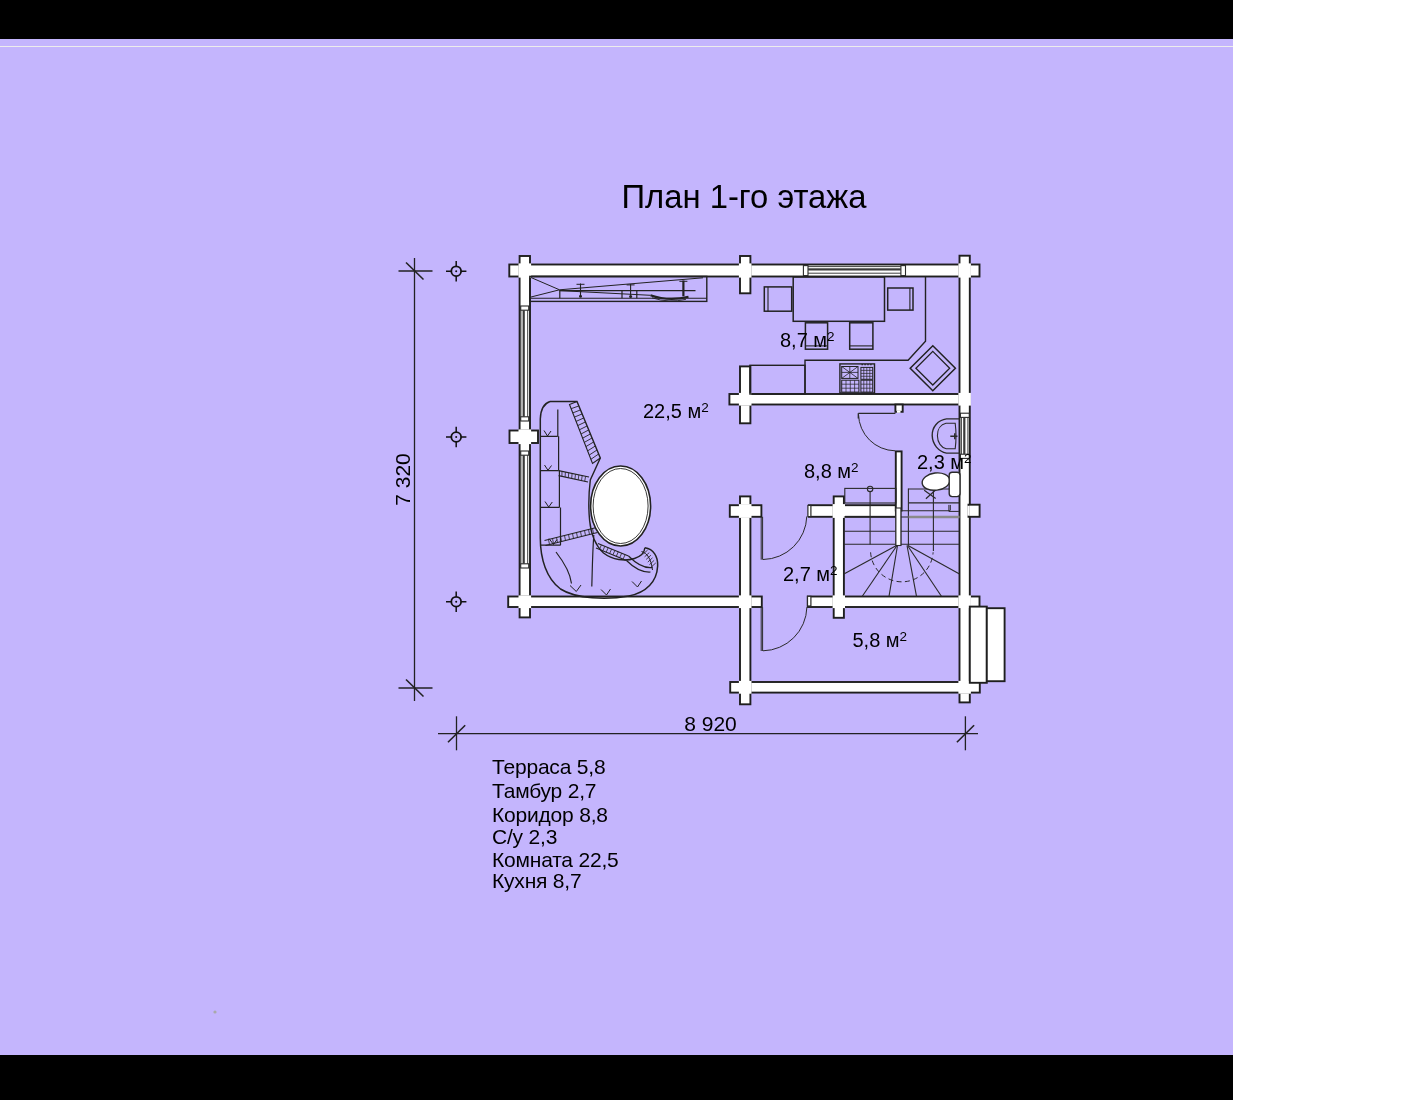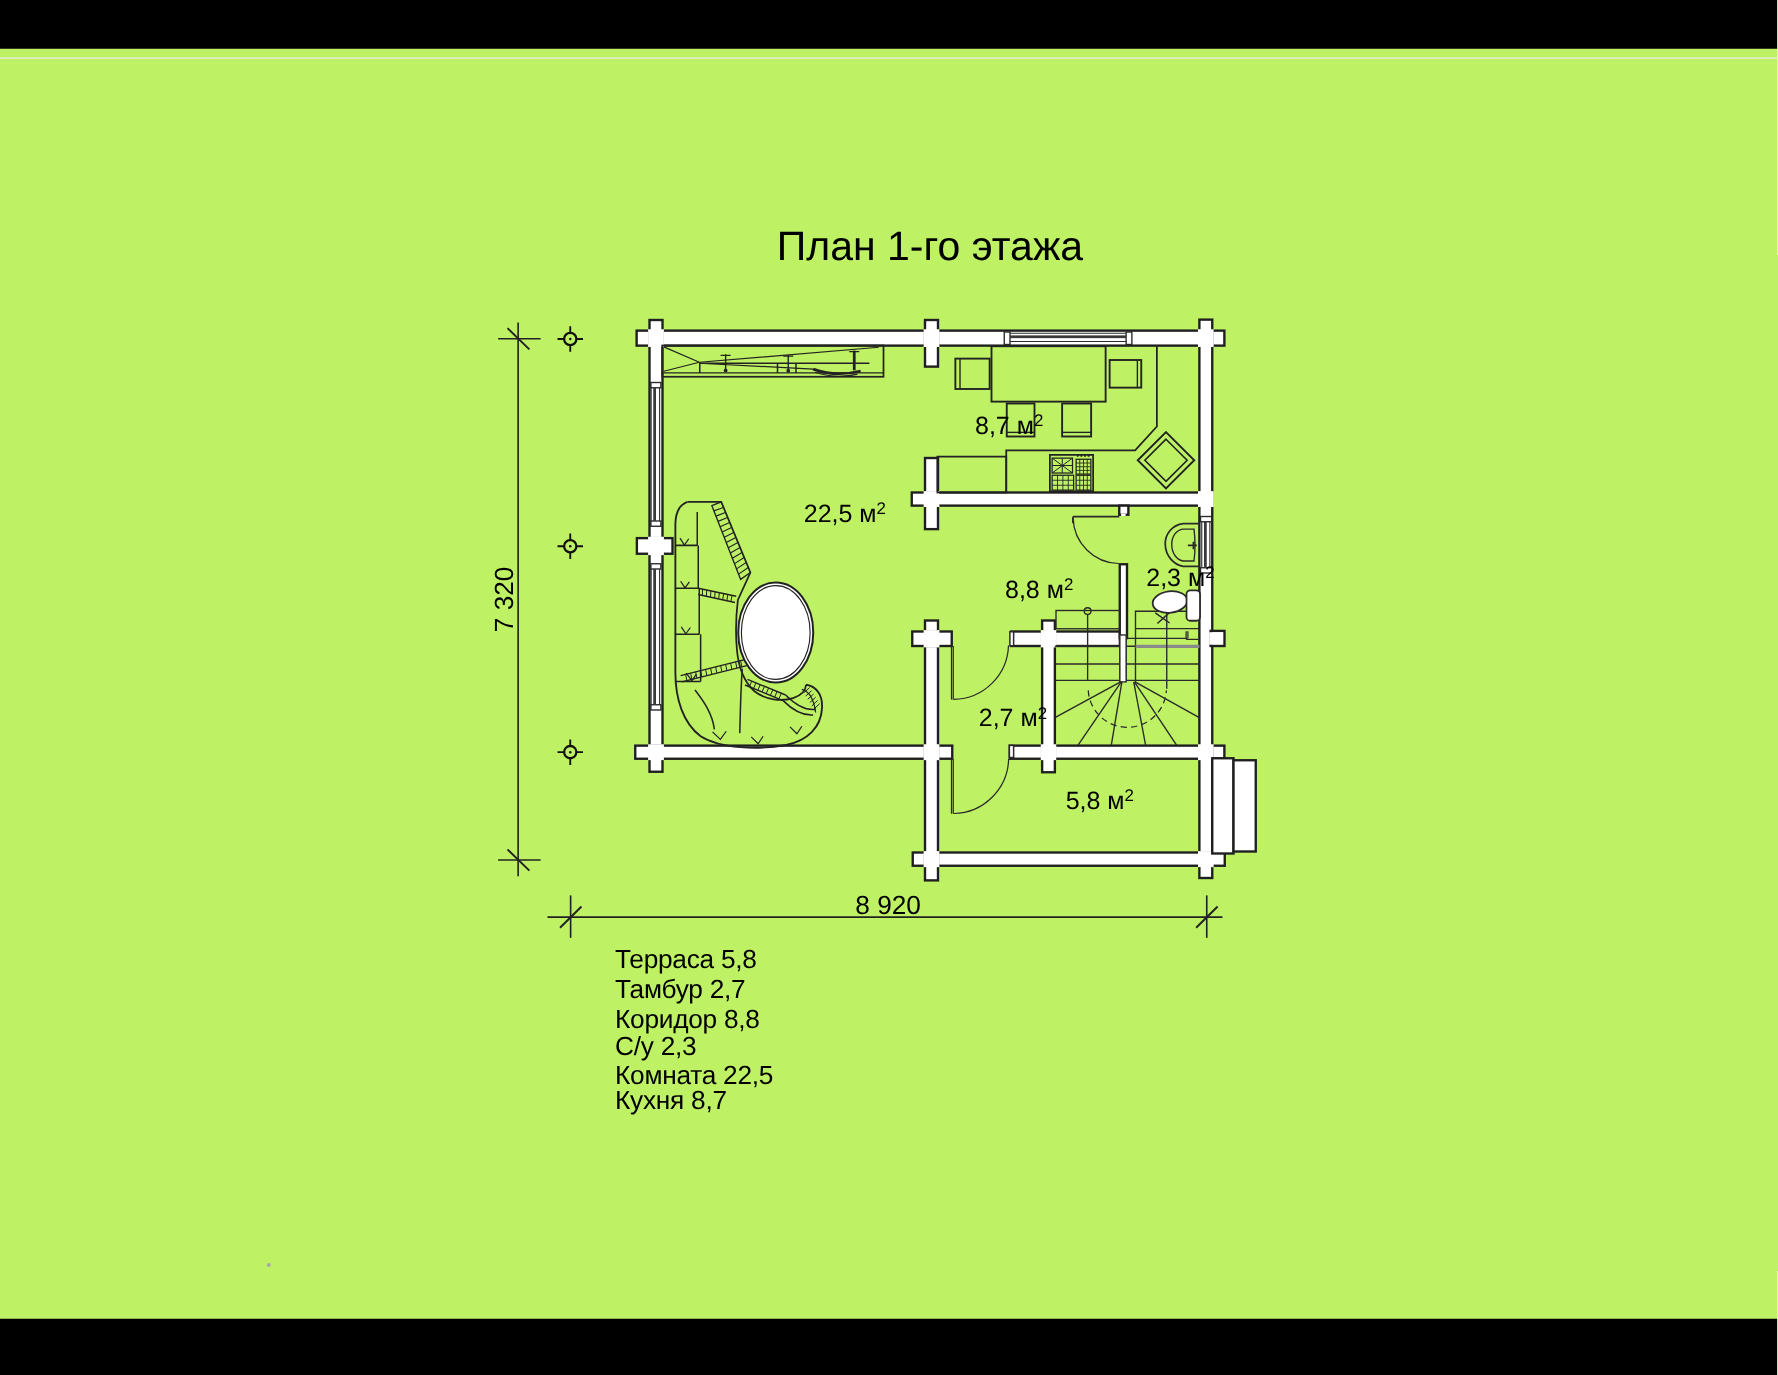--- a/index.html
+++ b/index.html
@@ -1,16 +1,16 @@
 <!DOCTYPE html>
 <html><head>
 <meta charset="utf-8">
 <style>
 html,body{margin:0;padding:0;background:#fff;}
-.page{position:relative;width:1422px;height:1100px;background:#bef264;overflow:hidden;
+.page{position:relative;width:1233px;height:1100px;background:#c4b5fd;overflow:hidden;
   font-family:"Liberation Sans",sans-serif;}
 .bar{position:absolute;left:0;width:1422px;background:#000;}
 svg{position:absolute;left:0;top:0;}
 </style>
 </head>
 <body>
 <div class="page">
 
 <div style="position:absolute;left:0;top:46px;width:1422px;height:1px;background:#ededed;"></div>
 

